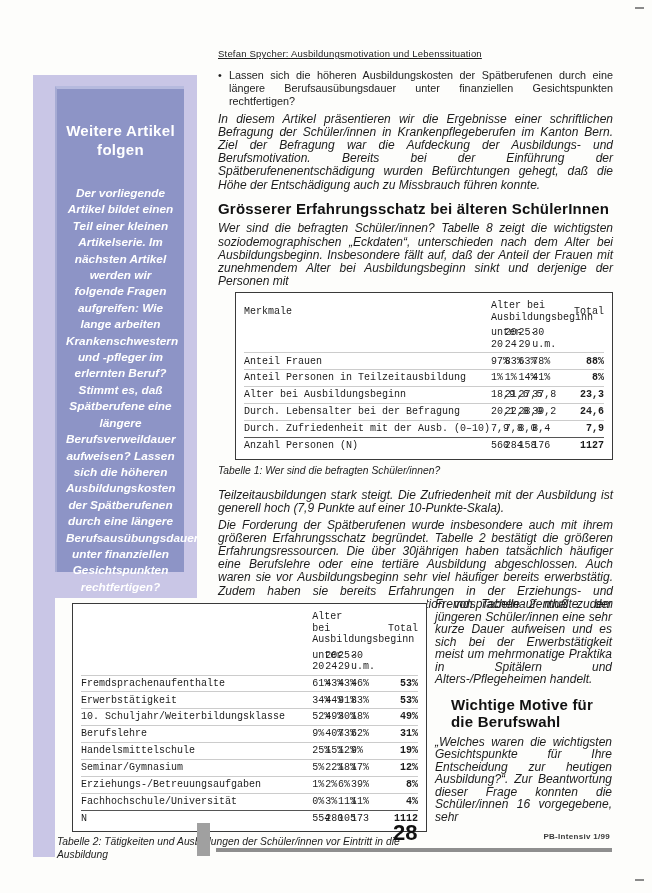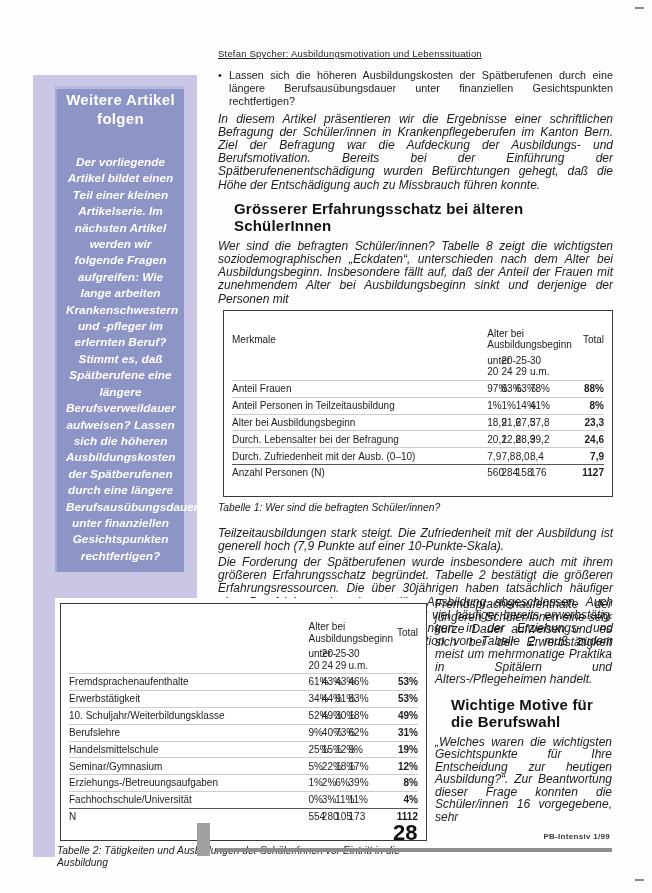--- a/index.html
+++ b/index.html
@@ -14,36 +14,36 @@
   .crop-mark { position:absolute; right:8px; width:9px; height:2px; background:#8a8a8a; }
   .crop-mark.top { top:7px; }
   .crop-mark.bottom { top:879px; }
 
   
   .sidebar-bg { position:absolute; left:33px; top:75px; width:164px; height:782px; background:#c9c6e6; }
   .sidebar-box {
     position:absolute; left:55px; top:86px; width:129px; height:486px;
     background:#8d94c6; box-sizing:border-box;
     border-top:3px solid #b6bade; border-left:2px solid #a6abd4;
-    padding:1px 9px; text-align:center;
+    padding:32px 9px; text-align:center;
   }
   .sidebar-title { color:#ffffff; font-weight:bold; font-size:15px; line-height:19px; letter-spacing:.3px; margin-bottom:26px; }
   .sidebar-text  { color:#ffffff; font-weight:bold; font-style:italic; font-size:11.8px; line-height:16.4px; }
 
   
   .main { position:absolute; left:218px; top:48px; width:395px; }
   .running-head { font-size:9.5px; font-weight:normal; text-decoration:underline; margin-bottom:10px; letter-spacing:.2px; }
   .bullet-para { display:flex; font-size:10.8px; line-height:13.2px; text-align:justify; margin-bottom:4px; }
   .bullet-marker { width:11px; flex:none; }
   .bullet-text { flex:1; }
   p.body { font-size:12px; line-height:13.2px; text-align:justify; margin:0 0 3px 0;font-style:italic; }
-  h2.sec { font-size:15px; line-height:17.5px; margin:8px 0 5px 16px; letter-spacing:.2px; color:#111; }
-
-  
-  .table-box { border:1.5px solid #3a3a3a; background:#ffffff; padding:15px 8px; margin:4px 0 0 5px; }
+  h2.sec { font-size:15px; line-height:17.5px; margin:8px 0 5px 0; letter-spacing:.2px; color:#111; }
+
+  
+  .table-box { border:1.5px solid #3a3a3a; background:#ffffff; padding:5px 8px; margin:4px 0 0 17px;font-family:Liberation Mono, monospace; }
   table.dt { width:100%; border-collapse:collapse; font-size:10px; table-layout:fixed; }
   table.dt th { font-weight:normal; text-align:left; padding:2px 0; line-height:11.5px; }
   table.dt td { padding:2.2px 0; line-height:11.5px; }
   table.dt .col-label { width:47%; }
   table.dt .col-num   { width:10.5%; }
   table.dt .col-total { width:11%; text-align:right; }
   table.dt tbody td { border-top:1px solid #cccccc; }
   table.dt tbody tr:last-child td { border-top:1px solid #555555; }
   table.dt td.col-total, table.dt tbody tr:last-child td.col-total { font-weight:bold; }
   .caption { font-size:10.3px; font-style:italic; line-height:12.5px; margin:5px 0 12px 0; }

